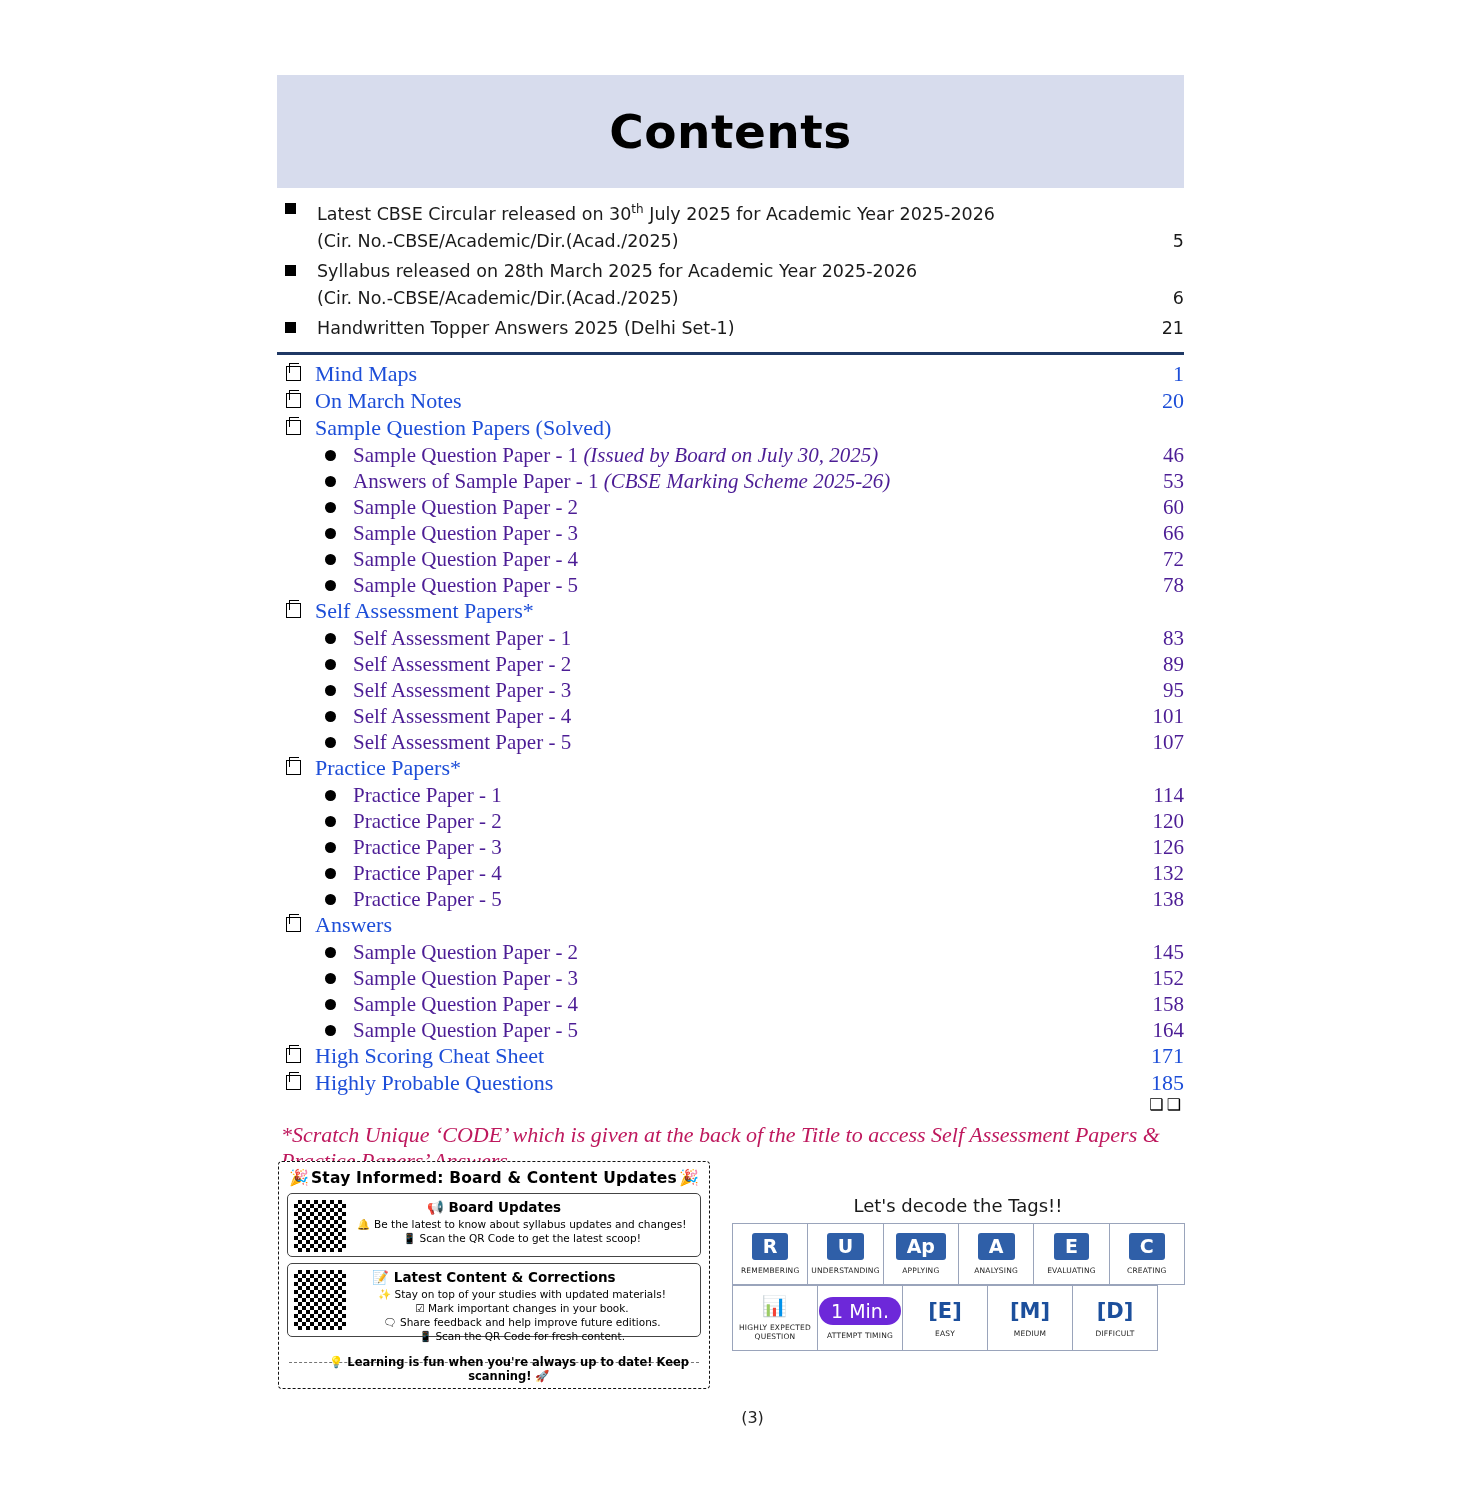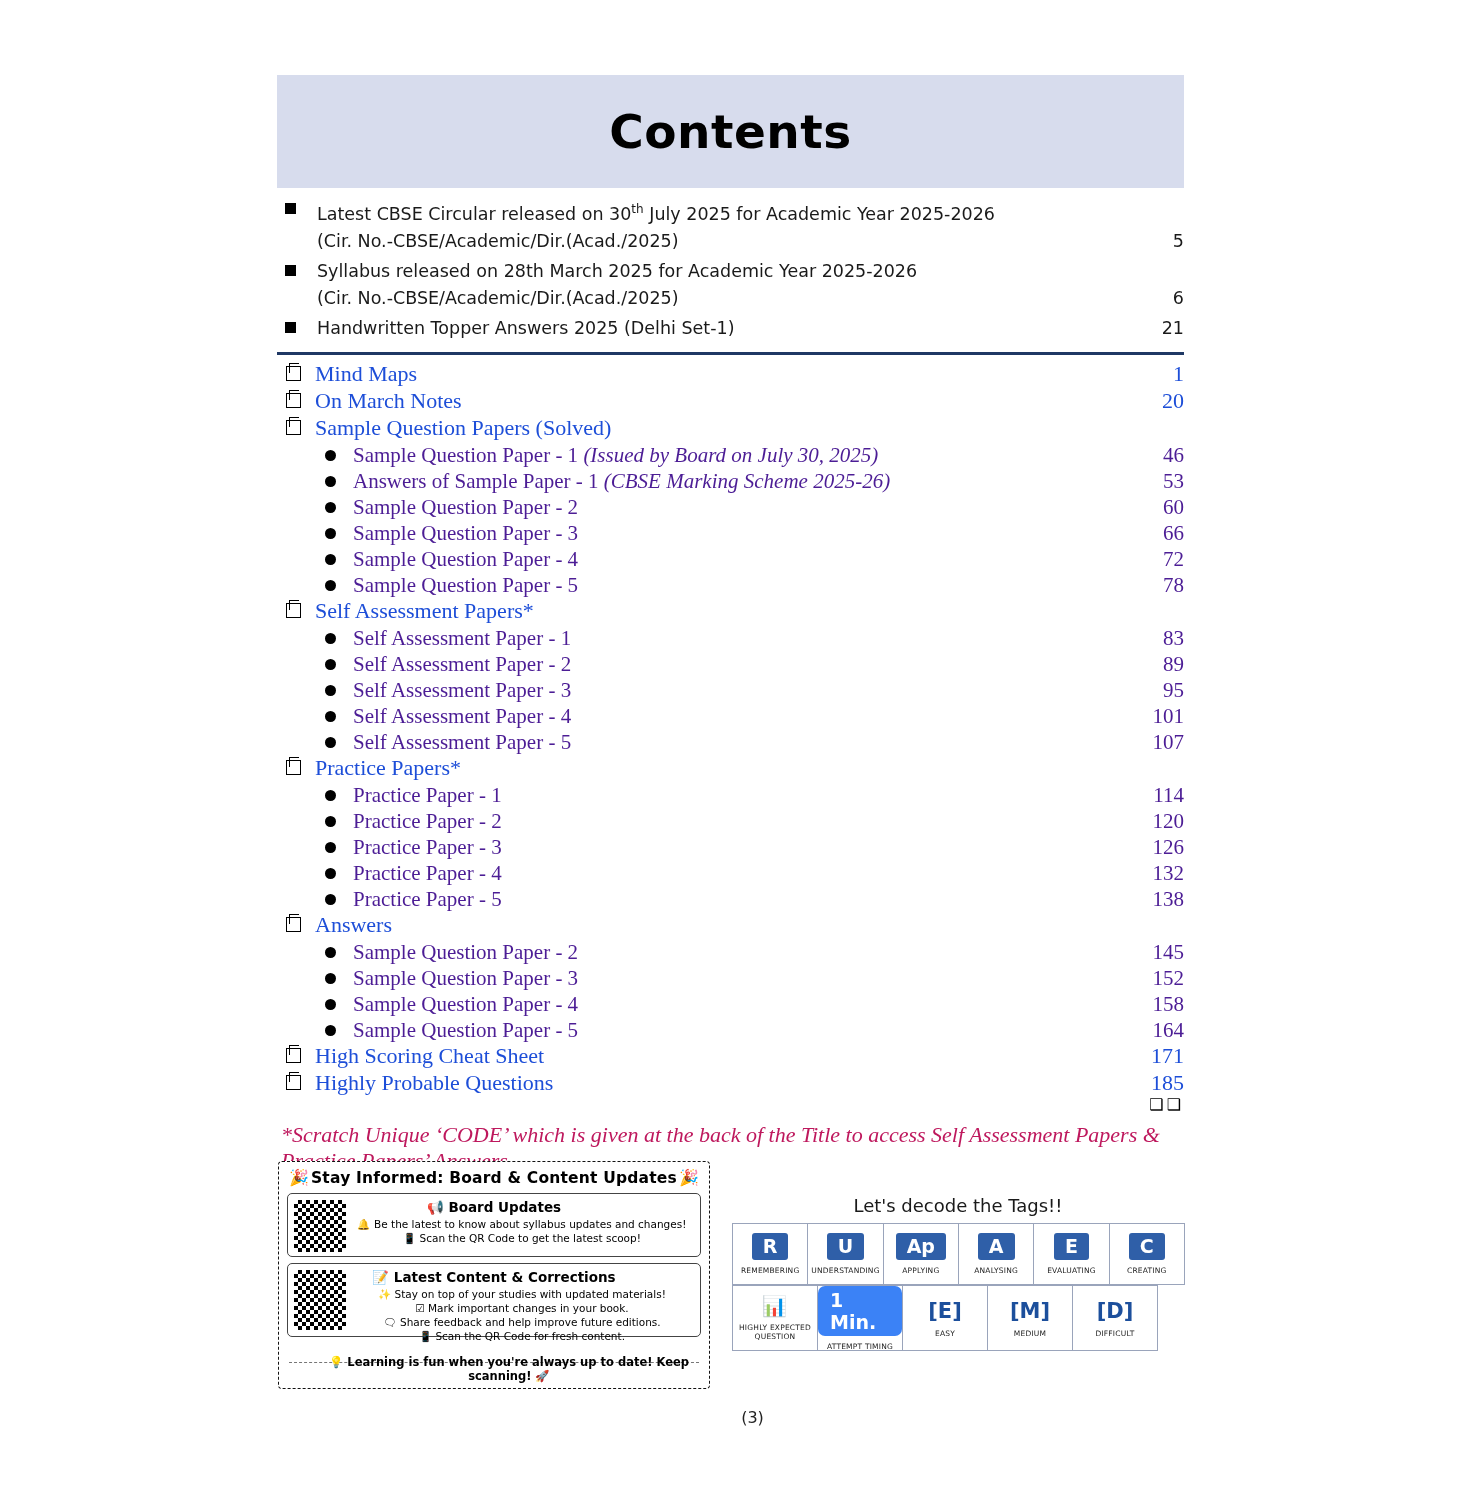--- a/index.html
+++ b/index.html
@@ -279,25 +279,25 @@
   }
   .tag-cap {
     font-size: 7.5px;
     color: #222;
     margin-top: 6px;
     text-align: center;
     letter-spacing: 0.2px;
     line-height: 9px;
   }
   .tag-min {
-    background: #3b82f6;
+    background: #6d28d9;
     color: #fff;
-    font-weight: bold;
+    font-weight: normal;
     font-size: 19px;
-    border-radius: 7px;
+    border-radius: 14px;
     padding: 3px 12px;
   }
   .tag-sq {
     color: #1c4f9c;
     font-weight: bold;
     font-size: 21px;
   }
   .tag-icon {
     font-size: 20px;
     line-height: 22px;

